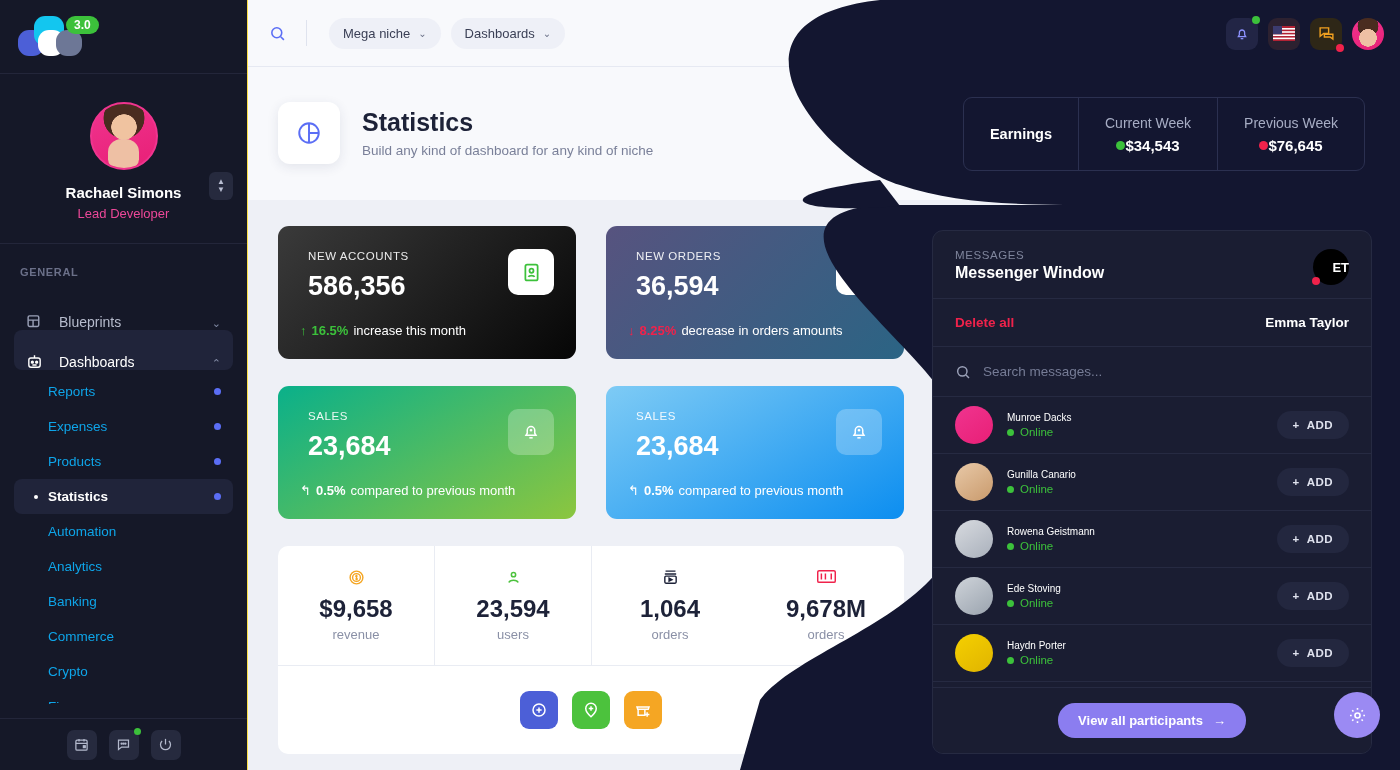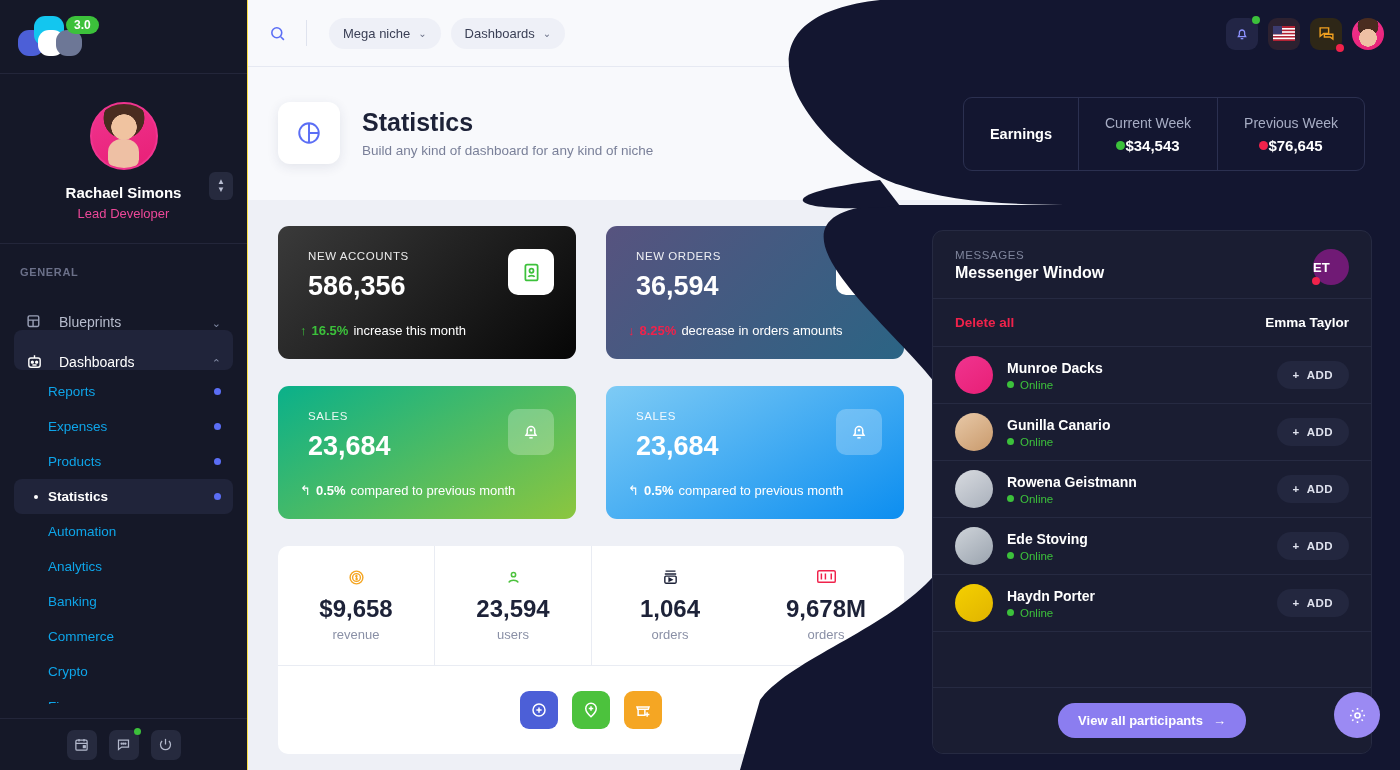--- a/index.html
+++ b/index.html
@@ -288,23 +288,23 @@
     width: 440px; height: 524px;
     background: #1a1d32; border: 1px solid #262a42;
     border-radius: 11px; z-index: 7; overflow: hidden;
   }
   .msg-head { padding: 18px 22px 16px; position: relative; border-bottom: 1px solid #262a42; }
   .msg-kicker { color: #7f859c; font-size: 11.5px; letter-spacing: .05em; }
   .msg-title { color: #fff; font-size: 16px; font-weight: bold; margin-top: 3px; }
   .msg-et {
     position: absolute; right: 22px; top: 18px;
     width: 36px; height: 36px; border-radius: 50%;
-    background: #701a75; color: #fff;
+    background: #000000; color: #fff;
     font-size: 13px; font-weight: bold;
-    display: flex; align-items: center; justify-content: flex-start;
+    display: flex; align-items: center; justify-content: flex-end;
   }
   .msg-et .dot-r { right: auto; left: -1px; bottom: 0; }
   .msg-bar {
     height: 48px; padding: 0 22px;
     display: flex; align-items: center; justify-content: space-between;
     border-bottom: 1px solid #262a42;
   }
   .msg-del { color: #f0224b; font-size: 13.5px; font-weight: bold; cursor: pointer; }
   .msg-user { color: #fff; font-size: 13.5px; font-weight: bold; }
   .msg-search {
@@ -318,21 +318,21 @@
   }
   .msg-search input::placeholder { color: #767c96; }
   .msg-list { height: 290px; overflow: hidden; }
   .msg-item {
     height: 57px; padding: 0 22px;
     display: flex; align-items: center; gap: 14px;
     border-bottom: 1px solid #262a42;
   }
   .mi-av { width: 38px; height: 38px; border-radius: 50%; flex: 0 0 38px; }
   .mi-mid { flex: 1; }
-  .mi-name { color: #fff; font-size: 14px; font-weight: bold; }
+  .mi-name { color: #fff; font-size: 10px; font-weight: normal; }
   .mi-stat { color: #3cc13b; font-size: 11.5px; margin-top: 3px; display: flex; align-items: center; gap: 6px; }
   .mi-bullet { width: 7px; height: 7px; border-radius: 50%; background: #3cc13b; }
   .mi-add {
     background: #23273f; color: #dfe2ee;
     font-size: 11.5px; font-weight: bold; letter-spacing: .04em;
     border-radius: 15px; padding: 8px 16px;
     display: flex; align-items: center; gap: 7px; cursor: pointer;
   }
   .msg-foot {
     position: absolute; bottom: 0; left: 0; right: 0; height: 66px;
@@ -709,20 +709,27 @@
         <span>ET</span>
         <span class="dot-r"></span>
       </div>
     </div>
 
     <div class="msg-bar">
       <span class="msg-del">Delete all</span>
       <span class="msg-user">Emma Taylor</span>
     </div>
 
+    <div class="msg-search">
+      <svg width="16" height="16" viewBox="0 0 24 24" fill="none" stroke="#9ba1b8" stroke-width="2.2">
+        <circle cx="11" cy="11" r="7"></circle>
+          <path d="M16.5 16.5 21 21"></path>
+      </svg>
+      <input type="text" placeholder="Search messages..." style="">
+    </div>
 
     <div class="msg-list">
       <div class="msg-item">
         <span class="mi-av" style="background:linear-gradient(145deg,#f0348f,#e81f76)"></span>
         <span class="mi-mid">
           <span class="mi-name" style="display:block">Munroe Dacks</span>
           <span class="mi-stat">
             <span class="mi-bullet"></span>
             <span>Online</span>
           </span>

